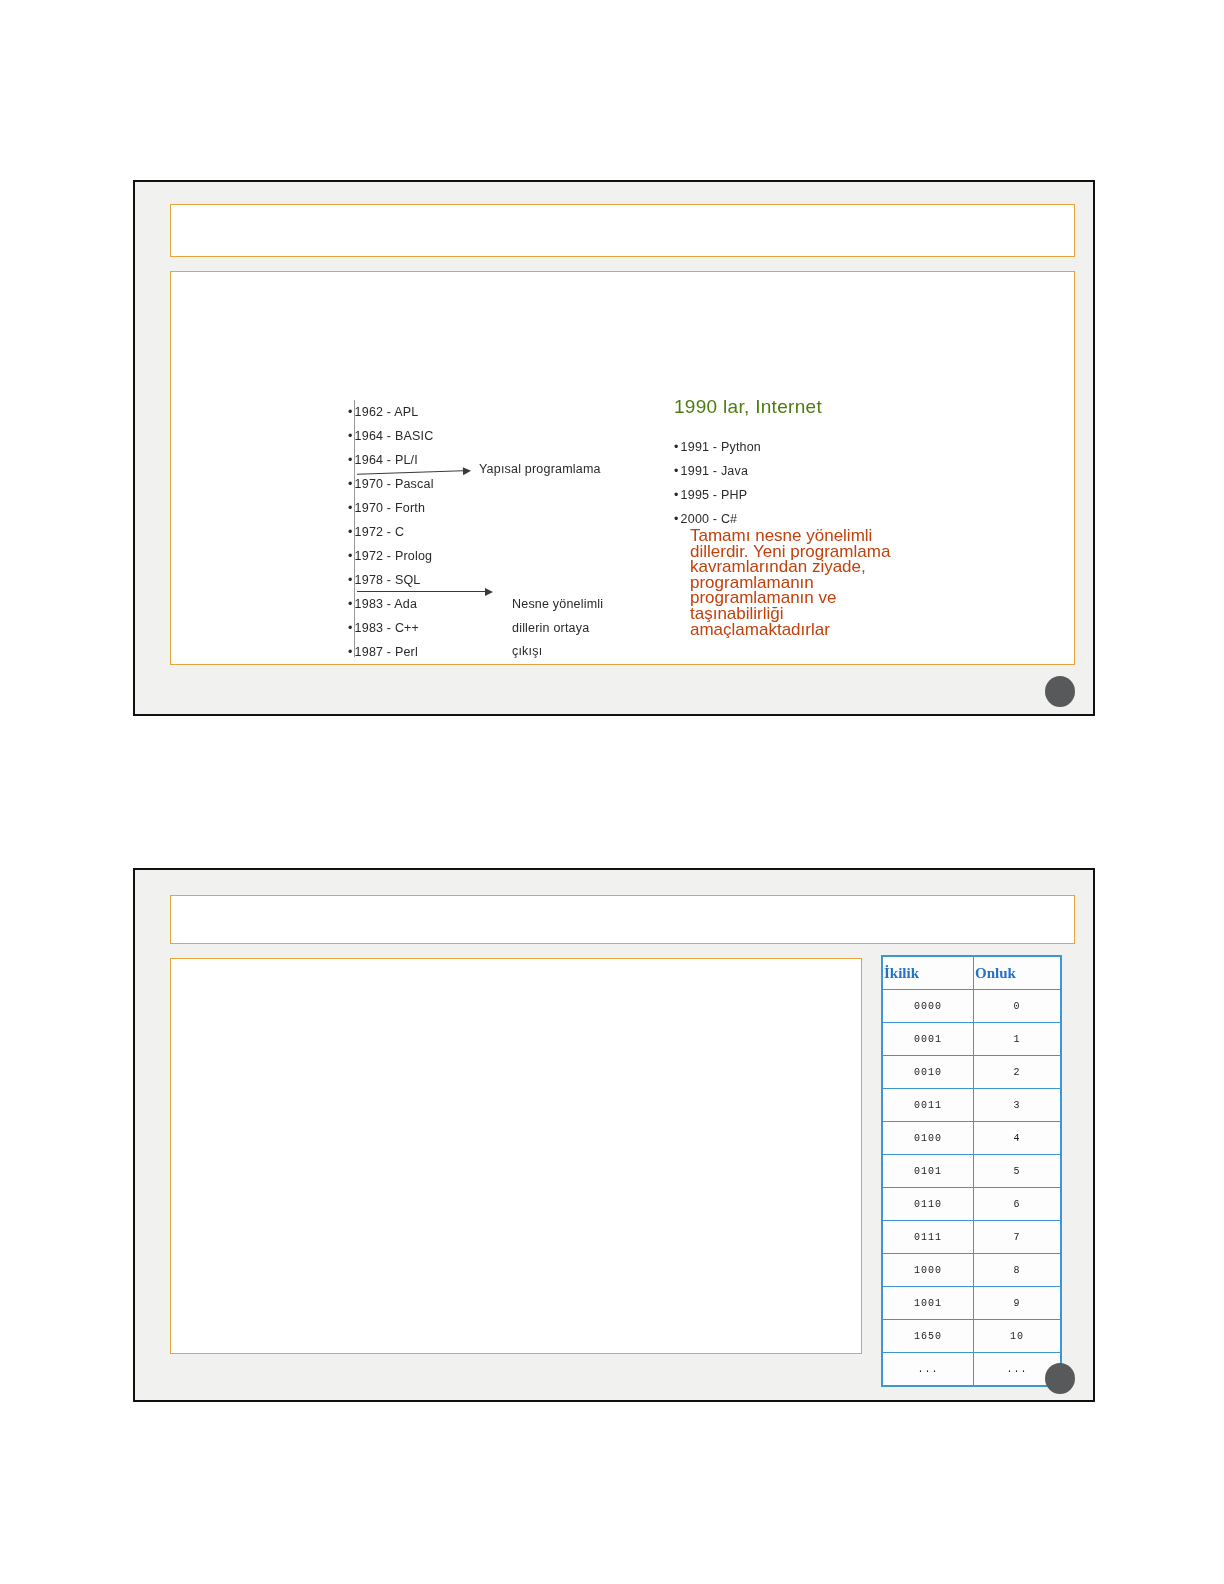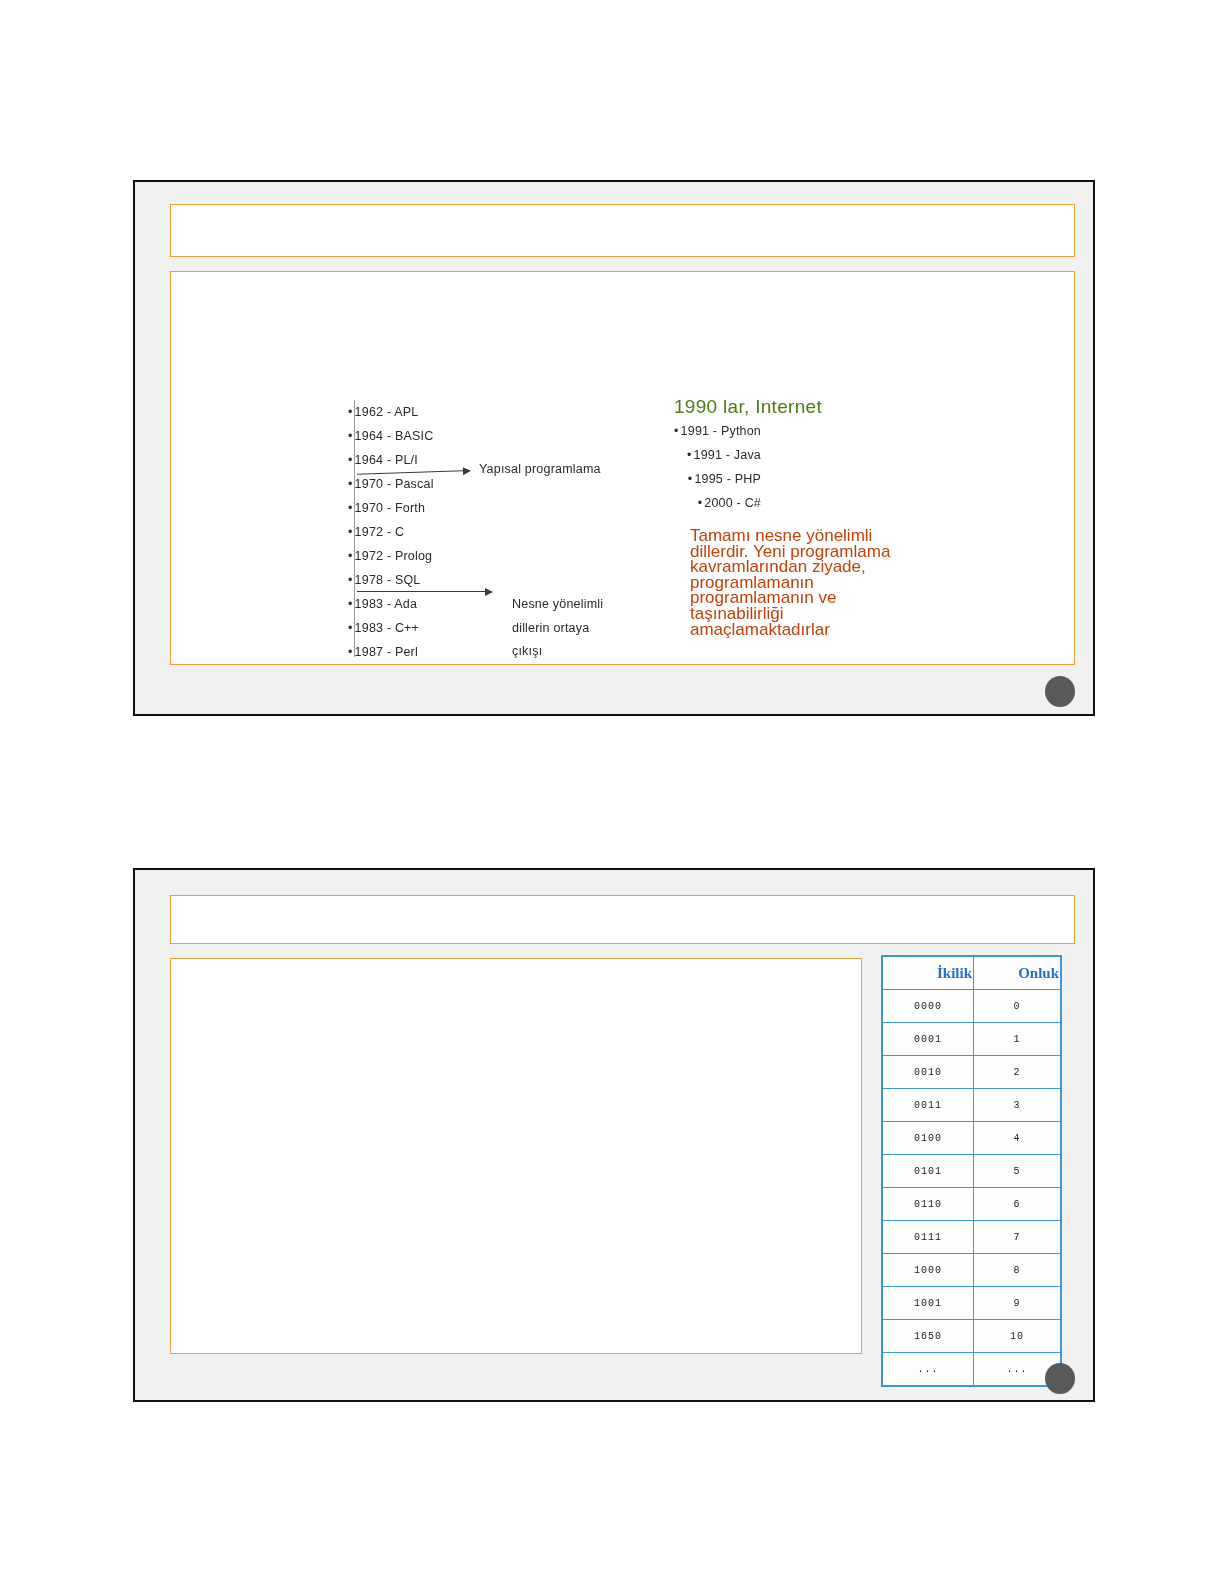--- a/index.html
+++ b/index.html
@@ -57,33 +57,33 @@
   .annot { position:absolute; font-size:12.5px; color:#2a2a2a; white-space:nowrap; letter-spacing:0.2px; }
   .annot1 { left:308px; top:190px; }
   .annot2 { left:341px; top:300px;margin-top:21px; }
   .annot2 div { height:23.5px; line-height:23.5px; }
 
   .col90 { position:absolute; left:503px; top:0; }
   .col90-title {
     position:absolute; left:0; top:124px; font-size:19px; color:#4d7c0f;
     white-space:nowrap; letter-spacing:0.3px;
   }
-  .list90 { left:0; top:147px; position:absolute;text-align:right; }
+  .list90 { left:0; top:163px; position:absolute; }
   .para90 { position:absolute; left:16px; top:256px; width:200px; font-size:17px; color:#c2410c; }
   .para90 div { height:15.6px; line-height:15.6px; white-space:nowrap; }
 
   
   .bintable {
     position:absolute; left:746px; top:85px; border-collapse:collapse;
     background:#fdfdfd; border:2px solid #3e97d5;
   }
   .bintable th {
     width:88px; height:30px; border:1.5px solid #3e97d5;
     font-family:"Liberation Serif", serif; font-weight:bold; font-size:15px;
-    color:#2273c8; text-align:right;
+    color:#2273c8; text-align:left;
   }
   .bintable th:last-child { width:84px; }
   .bintable td {
     height:30px; border:1.5px solid #3e97d5;
     font-family:"Liberation Mono", monospace; font-size:10px; color:#222222;
     text-align:center; letter-spacing:1px;
   }
 </style>
 </head>
 <body>

